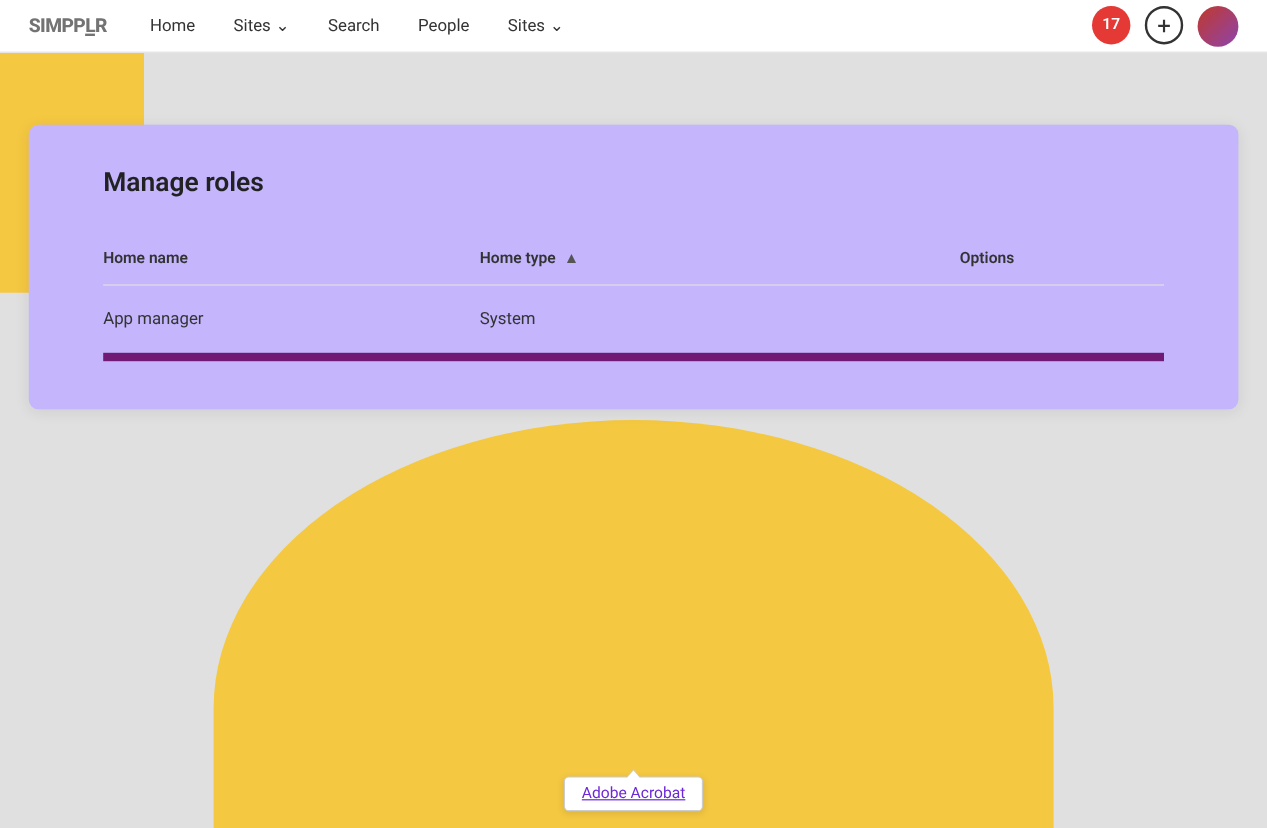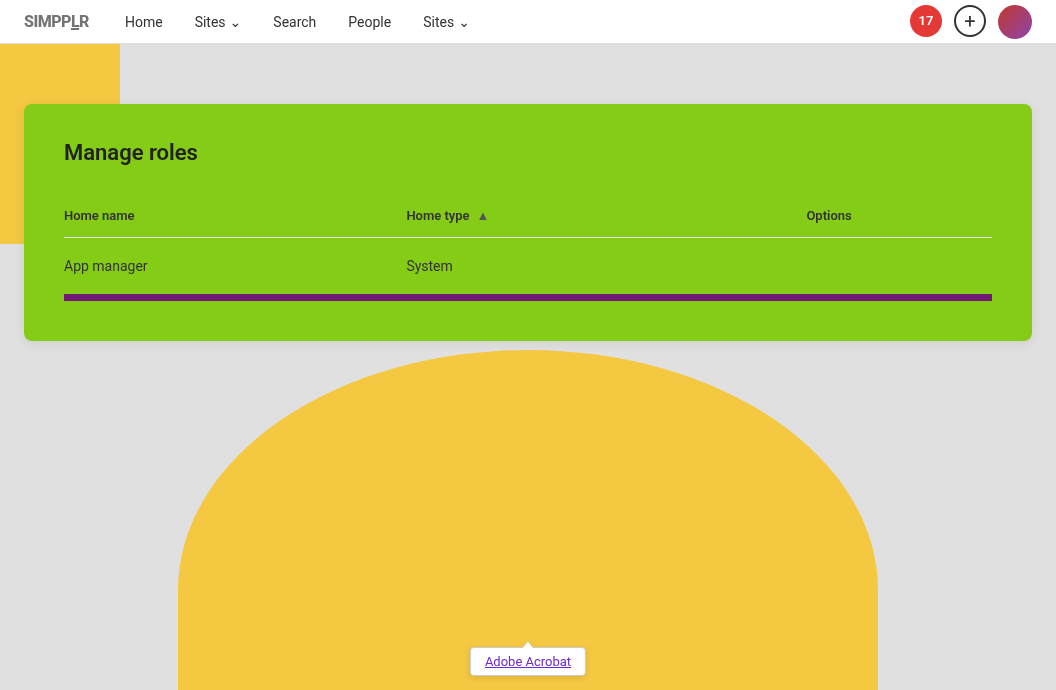--- a/index.html
+++ b/index.html
@@ -165,24 +165,24 @@
       z-index: 1;
     }
 
     
     .main-card {
       position: absolute;
       top: 60px;
       left: 50%;
       transform: translateX(-50%);
       width: 1008px;
-      background: #84cc16;
+      background: #c4b5fd;
       border-radius: 8px;
       box-shadow: 0 2px 12px rgba(0,0,0,0.08);
-      padding: 36px 40px 40px;
+      padding: 36px 62px 40px;
       z-index: 5;
     }
 
     .card-title {
       font-size: 22px;
       font-weight: 600;
       color: #222;
       margin-bottom: 28px;
     }
 

